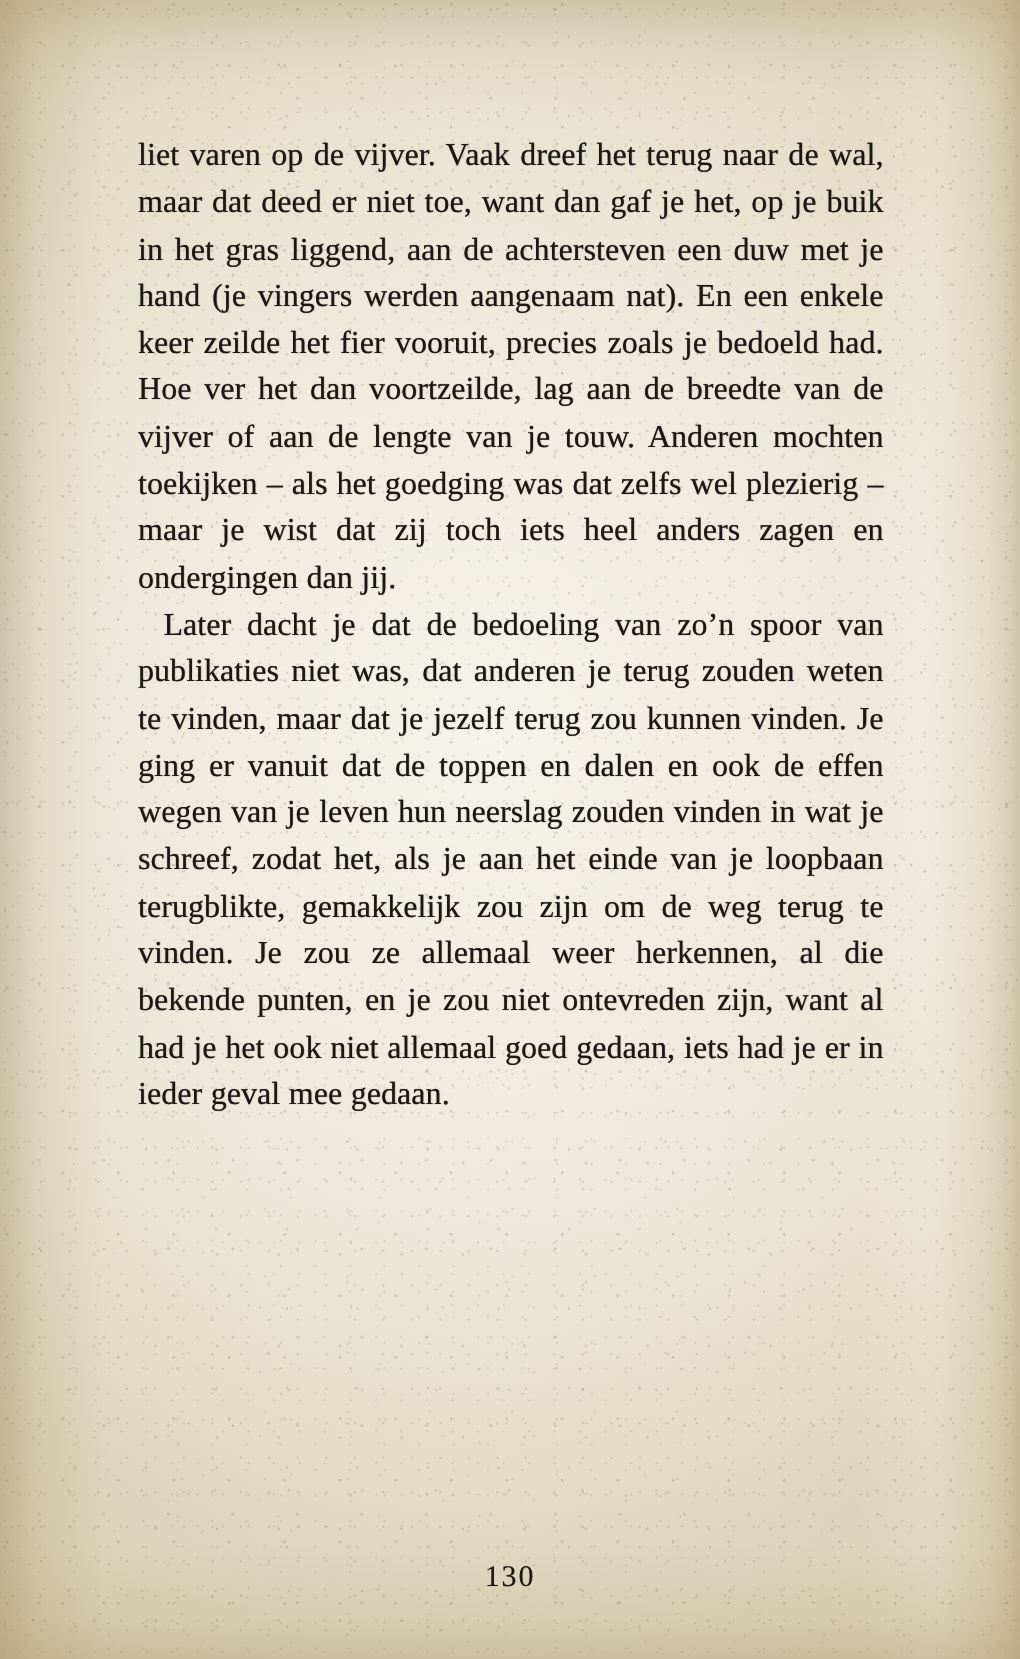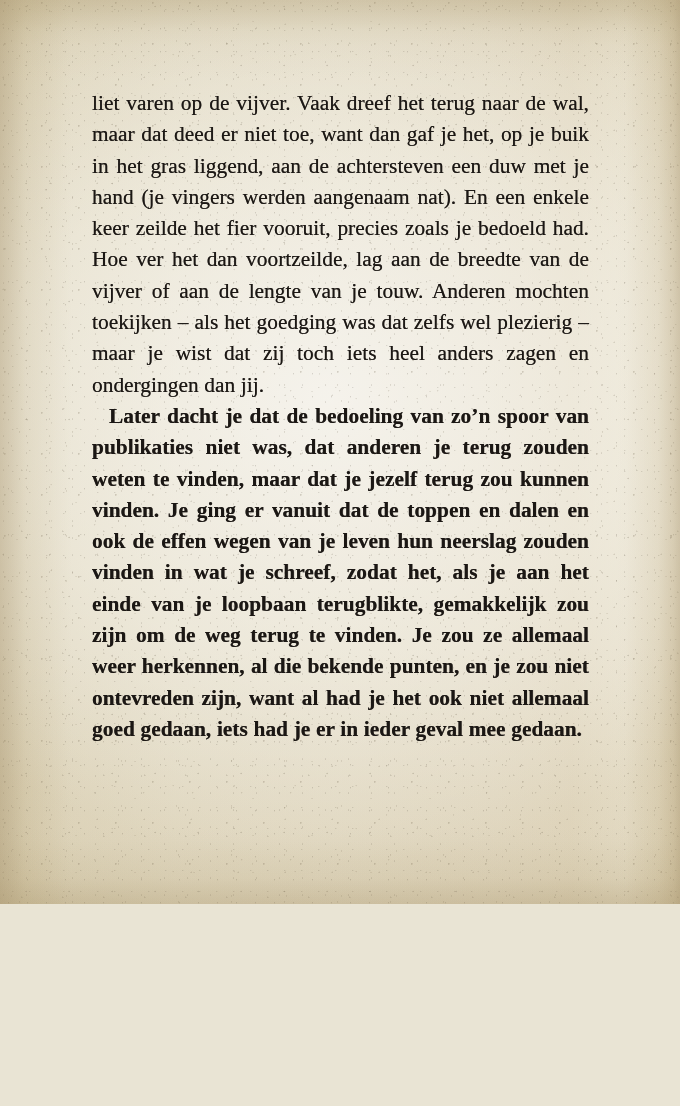--- a/index.html
+++ b/index.html
@@ -11,21 +11,21 @@
     height: 1106px;
     overflow: hidden;
     background: #e9e4d4;
     font-family: "Liberation Serif", "DejaVu Serif", serif;
   }
 
   
   .page {
     position: relative;
     width: 680px;
-    height: 904px;
+    height: 1106px;
     overflow: hidden;
     background-color: #eae5d6;
   }
 
   
   .paper-base {
     position: absolute;
     inset: 0;
     background:
       radial-gradient(120% 78% at 48% 44%,
@@ -111,21 +111,20 @@
     color: #1b1714;
     text-align: justify;
     text-align-last: left;
     letter-spacing: 0.05px;
     word-spacing: 0.3px;
     -webkit-font-smoothing: none;
   }
 
   .para.indent {
     text-indent: 17px;
-    font-weight: bold;
   }
 
   
   .para {
     text-shadow:
       0 0 0.45px rgba(27,23,20,0.55),
       0.3px 0.2px 0.5px rgba(40,34,28,0.30);
   }
 
   

